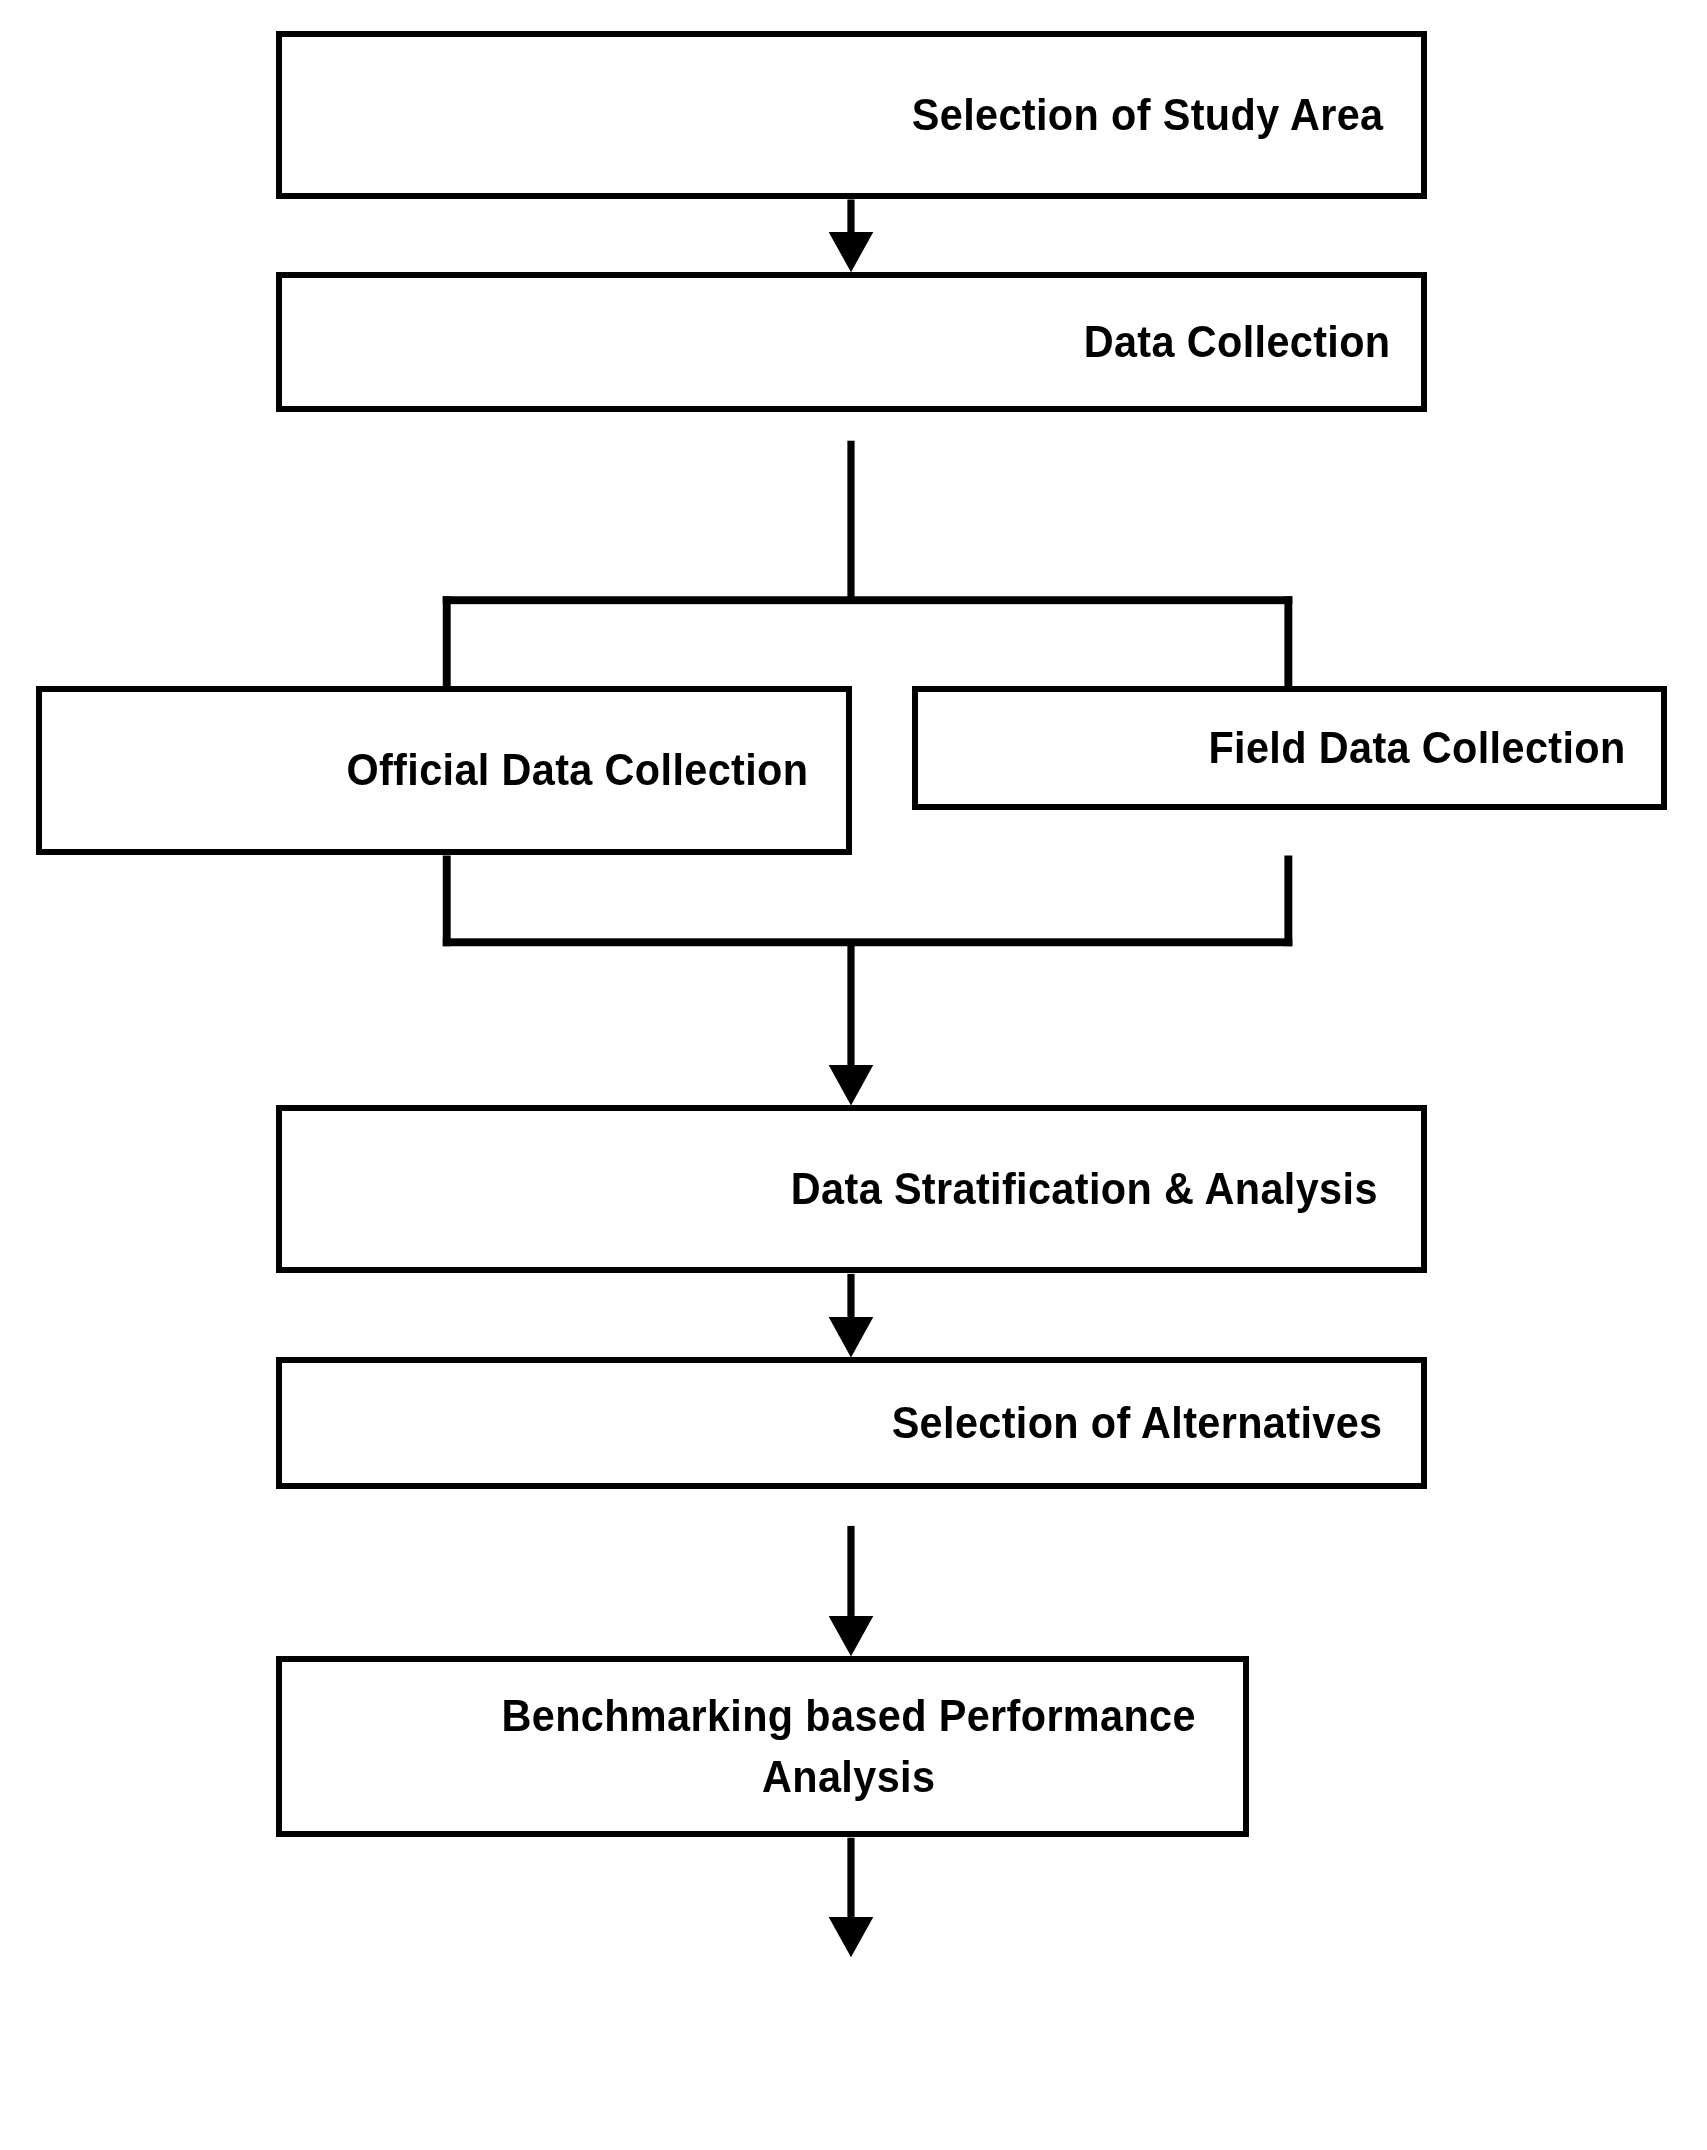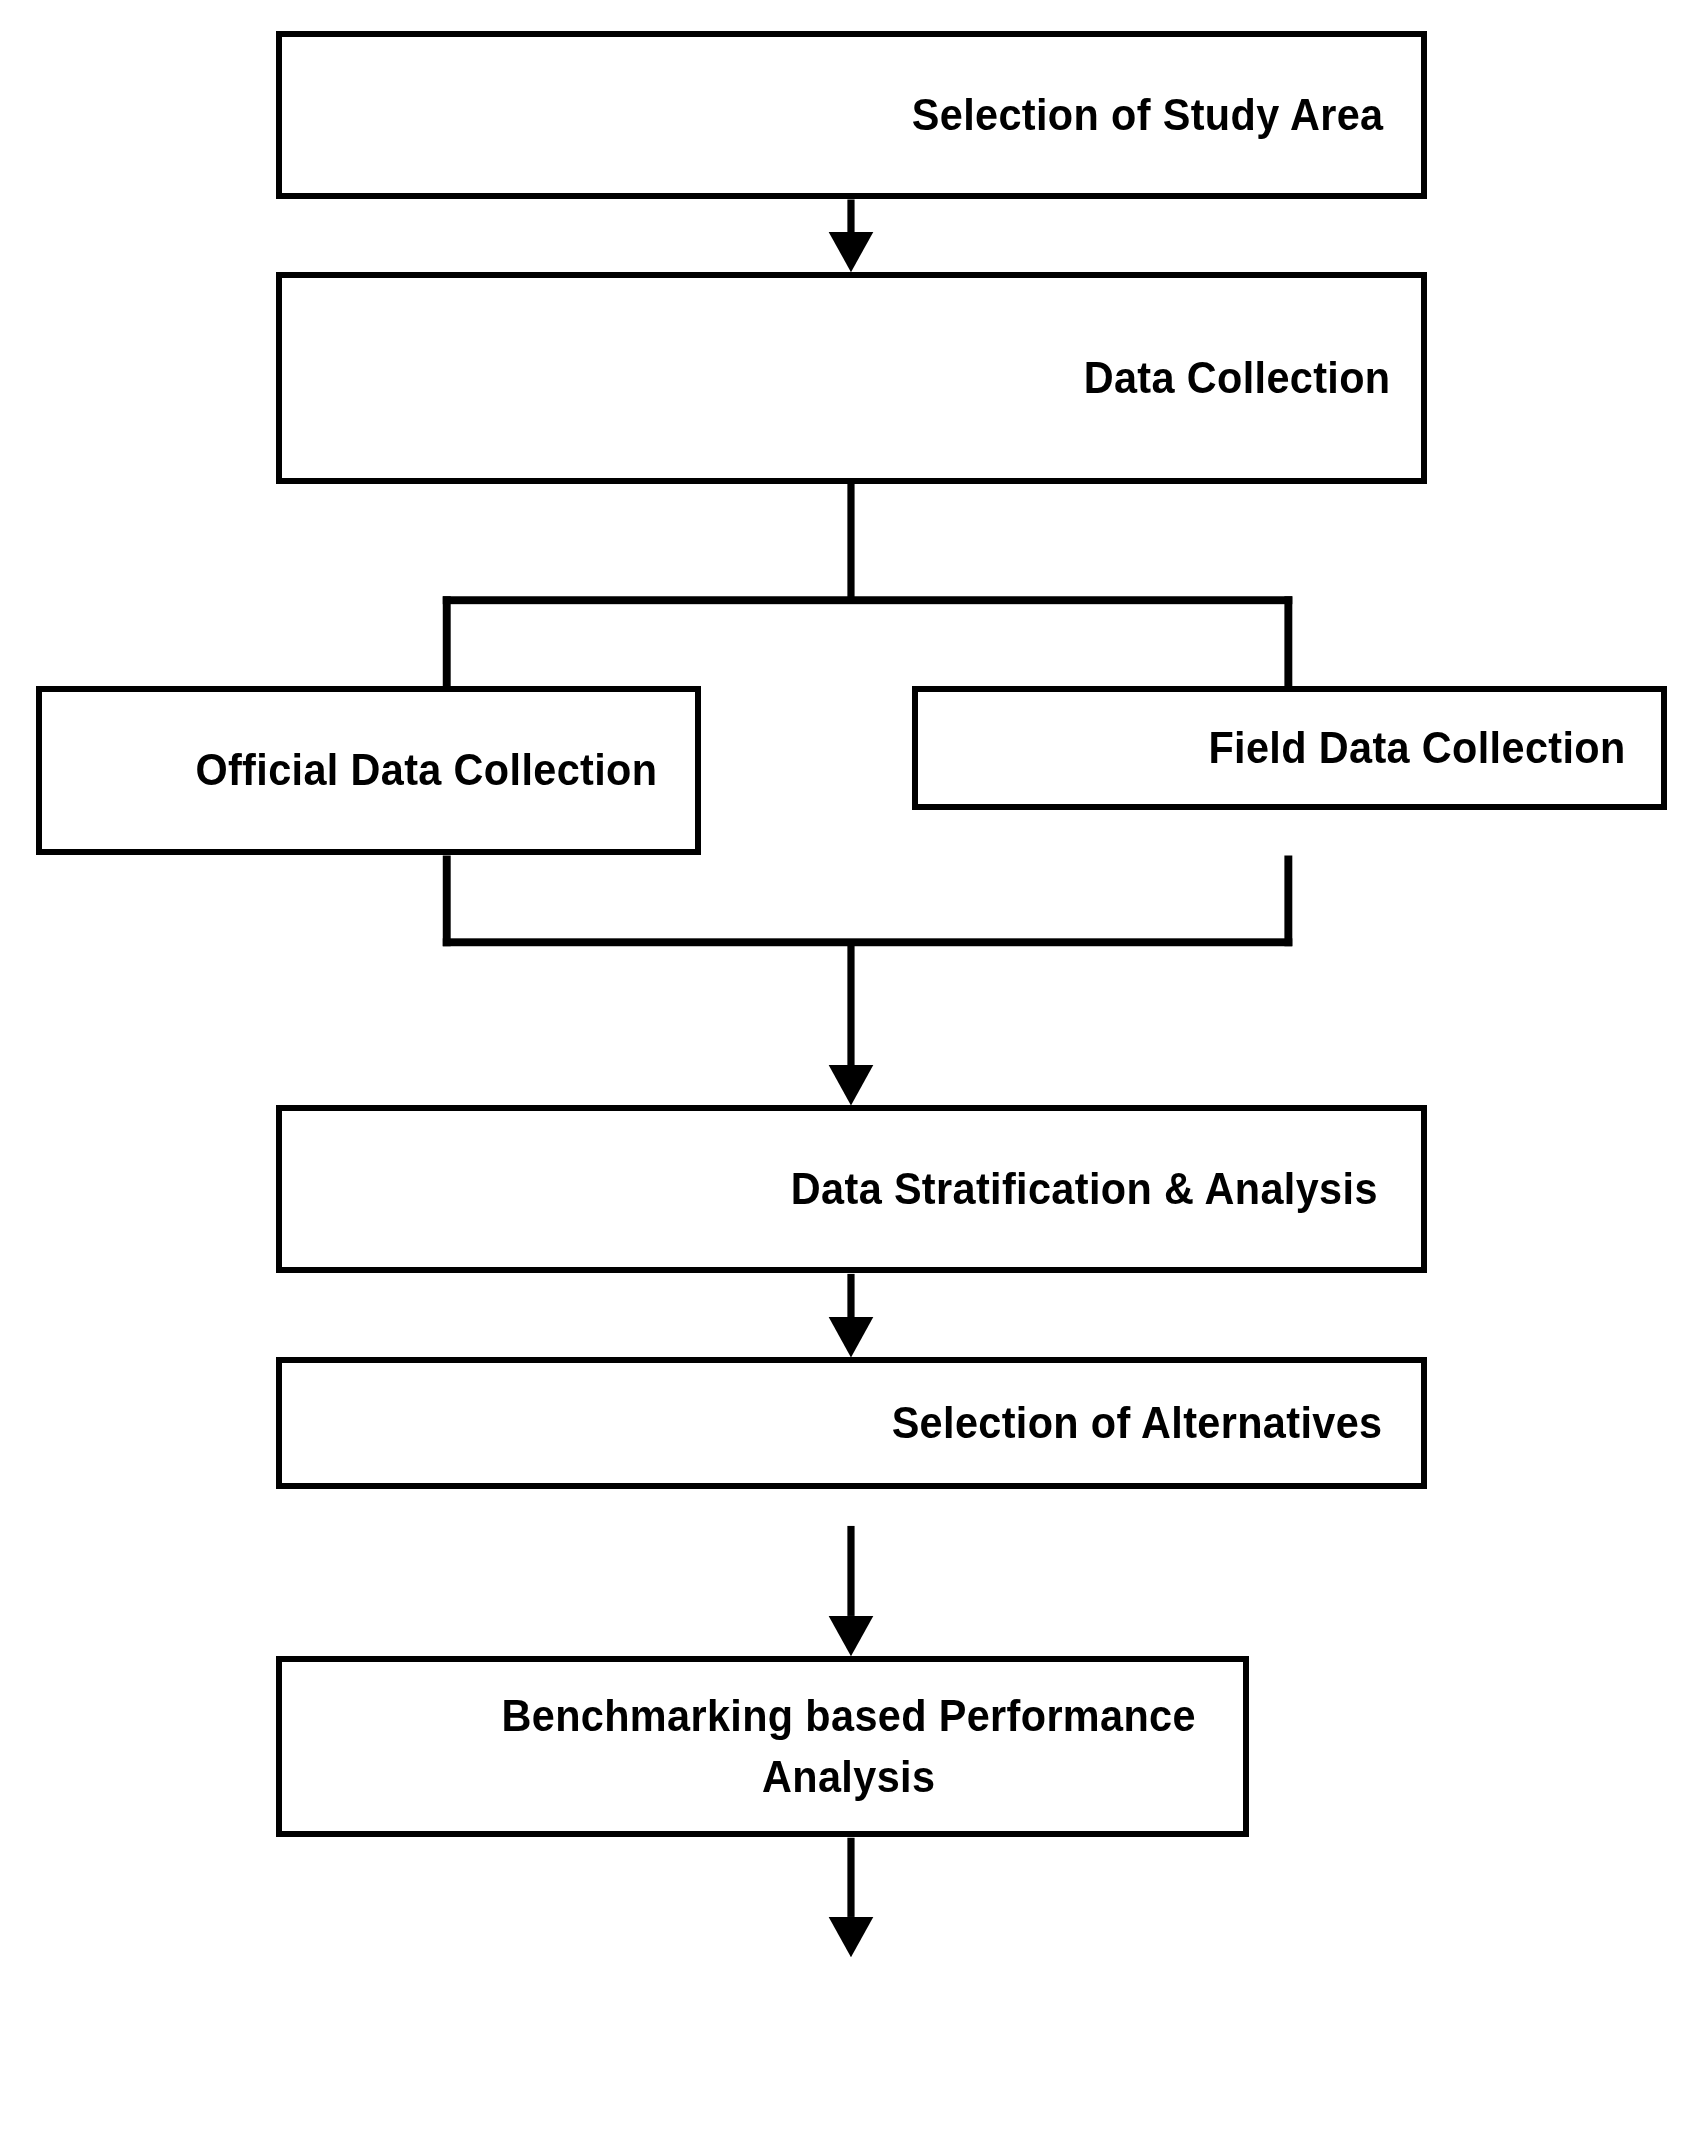--- a/index.html
+++ b/index.html
@@ -91,25 +91,25 @@
     <g>
       <rect x="1177" y="2552" width="10" height="110" fill="#000000"></rect>
       <polygon points="1151,2662 1213,2662 1182,2718" fill="#000000"></polygon>
     </g>
   </svg>
 
   <div class="node-box" style="left:276px; top:31px; width:1151px; height:168px;">
     <span class="node-label">Selection of Study Area</span>
   </div>
 
-  <div class="node-box" style="left:276px; top:272px; width:1151px; height:212px;">
+  <div class="node-box" style="left:276px; top:272px; width:1151px; height:140px;">
     <span class="node-label">Data Collection</span>
   </div>
 
-  <div class="node-box" style="left:36px; top:686px; width:665px; height:169px;">
+  <div class="node-box" style="left:36px; top:686px; width:816px; height:169px;">
     <span class="node-label">Official Data Collection</span>
   </div>
 
   <div class="node-box" style="left:912px; top:686px; width:755px; height:124px;">
     <span class="node-label">Field  Data Collection</span>
   </div>
 
   <div class="node-box" style="left:276px; top:1105px; width:1151px; height:168px;">
     <span class="node-label">Data Stratification &amp; Analysis</span>
   </div>

